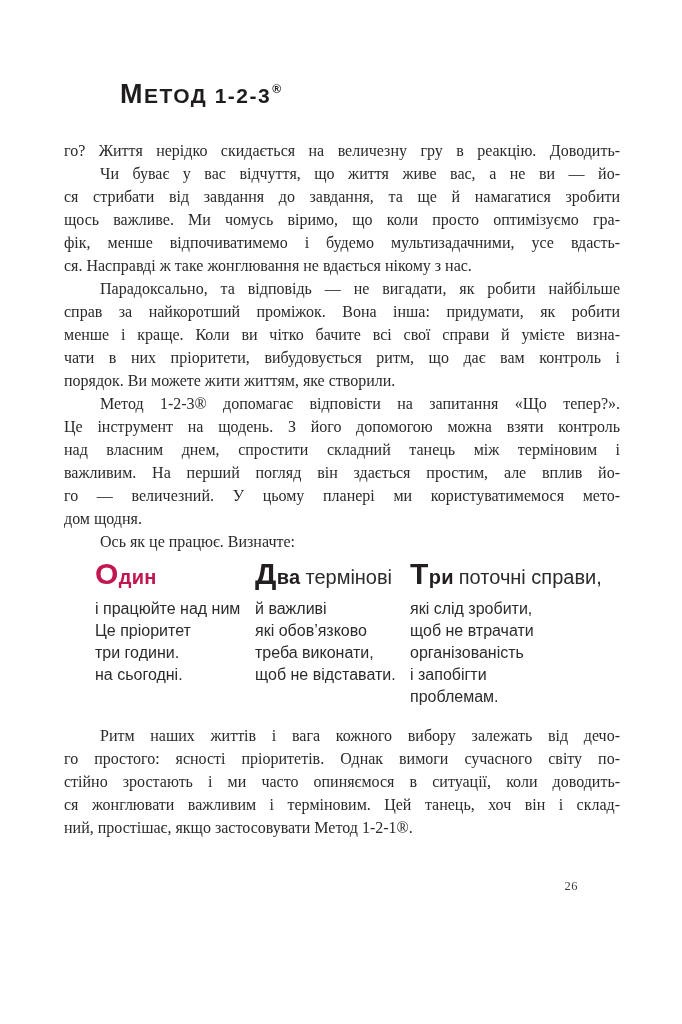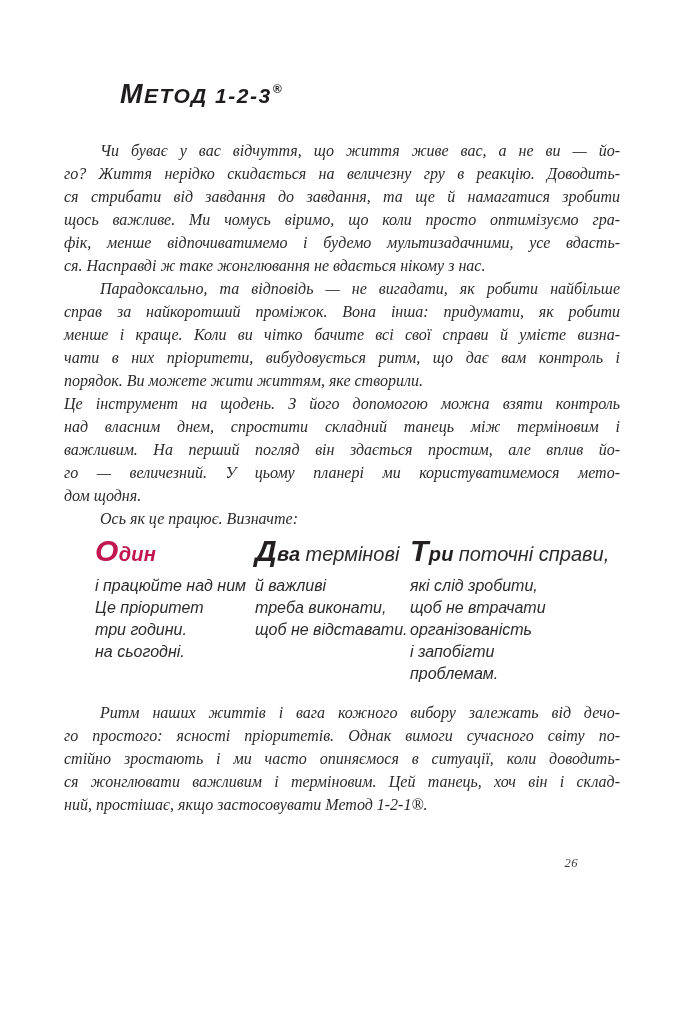--- a/index.html
+++ b/index.html
@@ -11,21 +11,20 @@
   .page{
     position:relative;
     width:682px;height:1024px;
     margin:0 auto;
     background:#ffffff;
     overflow:hidden;
     box-sizing:border-box;
     padding:78px 62px 0 64px;
     font-family:"Liberation Serif", serif;
     color:var(--ink);
-    font-style:italic;
   }
   
   .title{
     margin:0 0 30px 56px;
     font-family:"Liberation Sans", sans-serif;
     font-weight:700;
     font-size:21px;
     line-height:26px;
     letter-spacing:1.5px;
     text-transform:uppercase;
@@ -104,37 +103,38 @@
 </head>
 <body>
 
 <div class="page">
 
   <h1 class="title"><span>Метод 1-2-3</span><sup>®</sup></h1>
 
   <div class="textblock">
 
     <div class="para">
+        <div class="tline">го? Життя нерідко скидається на величезну гру в реакцію. Доводить-</div>
         <div class="tline" style="text-indent: 36px;">Чи буває у вас відчуття, що життя живе вас, а не ви — йо-</div>
-        <div class="tline">го? Життя нерідко скидається на величезну гру в реакцію. Доводить-</div>
         <div class="tline">ся стрибати від завдання до завдання, та ще й намагатися зробити</div>
         <div class="tline">щось важливе. Ми чомусь віримо, що коли просто оптимізуємо гра-</div>
         <div class="tline">фік, менше відпочиватимемо і будемо мультизадачними, усе вдасть-</div>
         <div class="tline tline-last">ся. Насправді ж таке жонглювання не вдається нікому з нас.</div>
       </div>
 
     <div class="para">
         <div class="tline" style="text-indent: 36px;">Парадоксально, та відповідь — не вигадати, як робити найбільше</div>
         <div class="tline">справ за найкоротший проміжок. Вона інша: придумати, як робити</div>
         <div class="tline">менше і краще. Коли ви чітко бачите всі свої справи й умієте визна-</div>
         <div class="tline">чати в них пріоритети, вибудовується ритм, що дає вам контроль і</div>
         <div class="tline tline-last">порядок. Ви можете жити життям, яке створили.</div>
       </div>
 
     <div class="para">
+        <div class="tline" style="text-indent: 36px;">Метод 1-2-3® допомагає відповісти на запитання «Що тепер?».</div>
         <div class="tline">Це інструмент на щодень. З його допомогою можна взяти контроль</div>
         <div class="tline">над власним днем, спростити складний танець між терміновим і</div>
         <div class="tline">важливим. На перший погляд він здається простим, але вплив йо-</div>
         <div class="tline">го — величезний. У цьому планері ми користуватимемося мето-</div>
         <div class="tline tline-last">дом щодня.</div>
       </div>
 
     <div class="para">
         <div class="tline tline-last" style="text-indent: 36px;">Ось як це працює. Визначте:</div>
       </div>
@@ -152,20 +152,21 @@
             <div class="tline tline-last">на сьогодні.</div>
           </div>
       </div>
 
       <div class="col col-2">
         <div class="col-head">
           <span class="num-word">Два</span><span class="col-tail">термінові</span>
         </div>
         <div class="col-lines">
             <div class="tline">й важливі</div>
+            <div class="tline">які обов’язково</div>
             <div class="tline">треба виконати,</div>
             <div class="tline tline-last">щоб не відставати.</div>
           </div>
       </div>
 
       <div class="col col-3">
         <div class="col-head">
           <span class="num-word">Три</span><span class="col-tail">поточні справи,</span>
         </div>
         <div class="col-lines">

